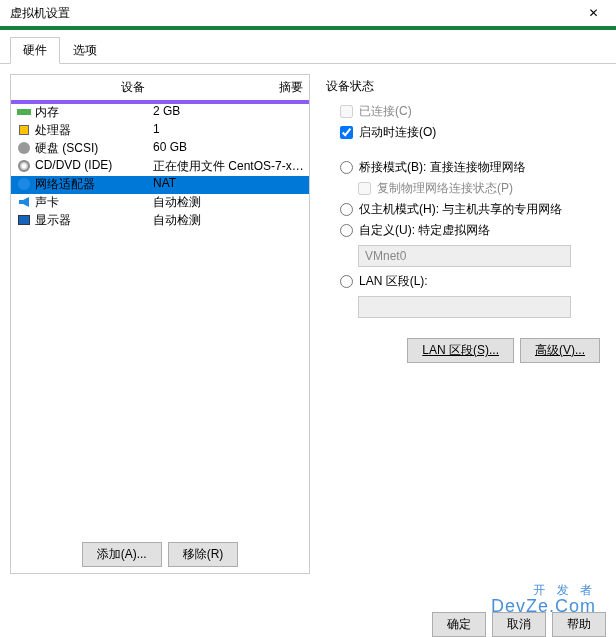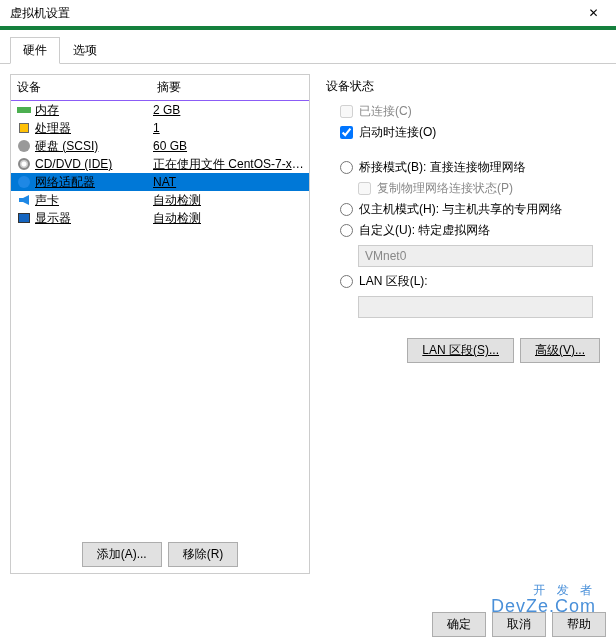--- a/index.html
+++ b/index.html
@@ -9,45 +9,45 @@
     .close-btn { width: 45px; height: 30px; display: flex; align-items: center; justify-content: center; cursor: pointer; font-size: 14px; }
     
     .tabs { display: flex; padding: 6px 0 0 10px; background: #fff; border-bottom: 1px solid #ccc; }
     .tab { padding: 4px 12px; border: 1px solid transparent; cursor: pointer; position: relative; top: 1px; }
     .tab.active { border: 1px solid #ccc; border-bottom: 1px solid #fff; background: #fff; }
     
     .content { display: flex; padding: 10px; gap: 10px; height: 520px; }
     
     .left-panel { width: 300px; border: 1px solid #ccc; display: flex; flex-direction: column; }
     .table-area { flex: 1; }
-    .table-header { display: flex; background: #fff; border-bottom: 1px solid #8b5cf6; }
+    .table-header { display: flex; background: #fff; border-bottom: 4px solid #8b5cf6; text-align: right; }
     .th { padding: 4px 6px; font-weight: normal; }
     .th-device { width: 140px; }
     .th-summary { flex: 1; }
     .table-body { }
-    .row { display: flex; align-items: center; height: 18px; cursor: pointer; text-decoration: underline; }
+    .row { display: flex; align-items: flex-start; height: 18px; cursor: pointer; }
     .row.selected { background: #0078d7; color: #000000; }
     .row-icon { width: 18px; height: 16px; display: flex; align-items: center; justify-content: center; margin-left: 4px; }
     .row-name { width: 118px; padding-left: 2px; white-space: nowrap; overflow: hidden; }
     .row-summary { flex: 1; padding-left: 2px; white-space: nowrap; overflow: hidden; text-overflow: ellipsis; }
     
     .panel-buttons { display: flex; justify-content: center; gap: 6px; padding: 6px; }
     .btn { padding: 3px 14px; border: 1px solid #adadad; background: #e1e1e1; cursor: pointer; }
     .btn:disabled { color: #888; cursor: default; }
     
     .right-panel { flex: 1; padding: 4px 6px; }
     .group { margin-bottom: 14px; }
     .group-title { margin-bottom: 6px; }
     .group-body { padding-left: 14px; }
     .checkbox-row, .radio-row { display: flex; align-items: center; gap: 4px; padding: 2px 0; cursor: pointer; }
     .checkbox-row input, .radio-row input { margin-right: 2px; }
     .checkbox-row.disabled, .radio-row.disabled { color: #888; }
     .indent { padding-left: 18px; }
     .highlight { border: 1px solid #d9534f; padding: 3px 2px; margin: 2px -3px; }
-    .dropdown { width: 235px; padding: 3px 6px; border: 1px solid #ccc; background: #eee; color: #888; margin: 4px 0 4px 18px; }
+    .dropdown { width: 213px; padding: 3px 6px; border: 1px solid #ccc; background: #eee; color: #888; margin: 4px 0 4px 18px; }
     .right-buttons { display: flex; justify-content: flex-end; gap: 6px; margin-top: 20px; text-decoration: underline; }
     
     .footer { position: absolute; bottom: 0; right: 10px; display: flex; gap: 6px; }
     
     .watermark { position: absolute; bottom: 20px; right: 20px; font-size: 28px; color: #4a90d9; font-family: "Arial", sans-serif; letter-spacing: 4px; text-align: right; line-height: 1.1; pointer-events: none; }
     .watermark .sub { font-size: 18px; letter-spacing: 1px; }
     
     .icon-mem { background: #4caf50; width: 14px; height: 6px; }
     .icon-cpu { background: #ffc107; width: 10px; height: 10px; border: 1px solid #666; }
     .icon-disk { background: #999; width: 12px; height: 12px; border-radius: 50%; }

